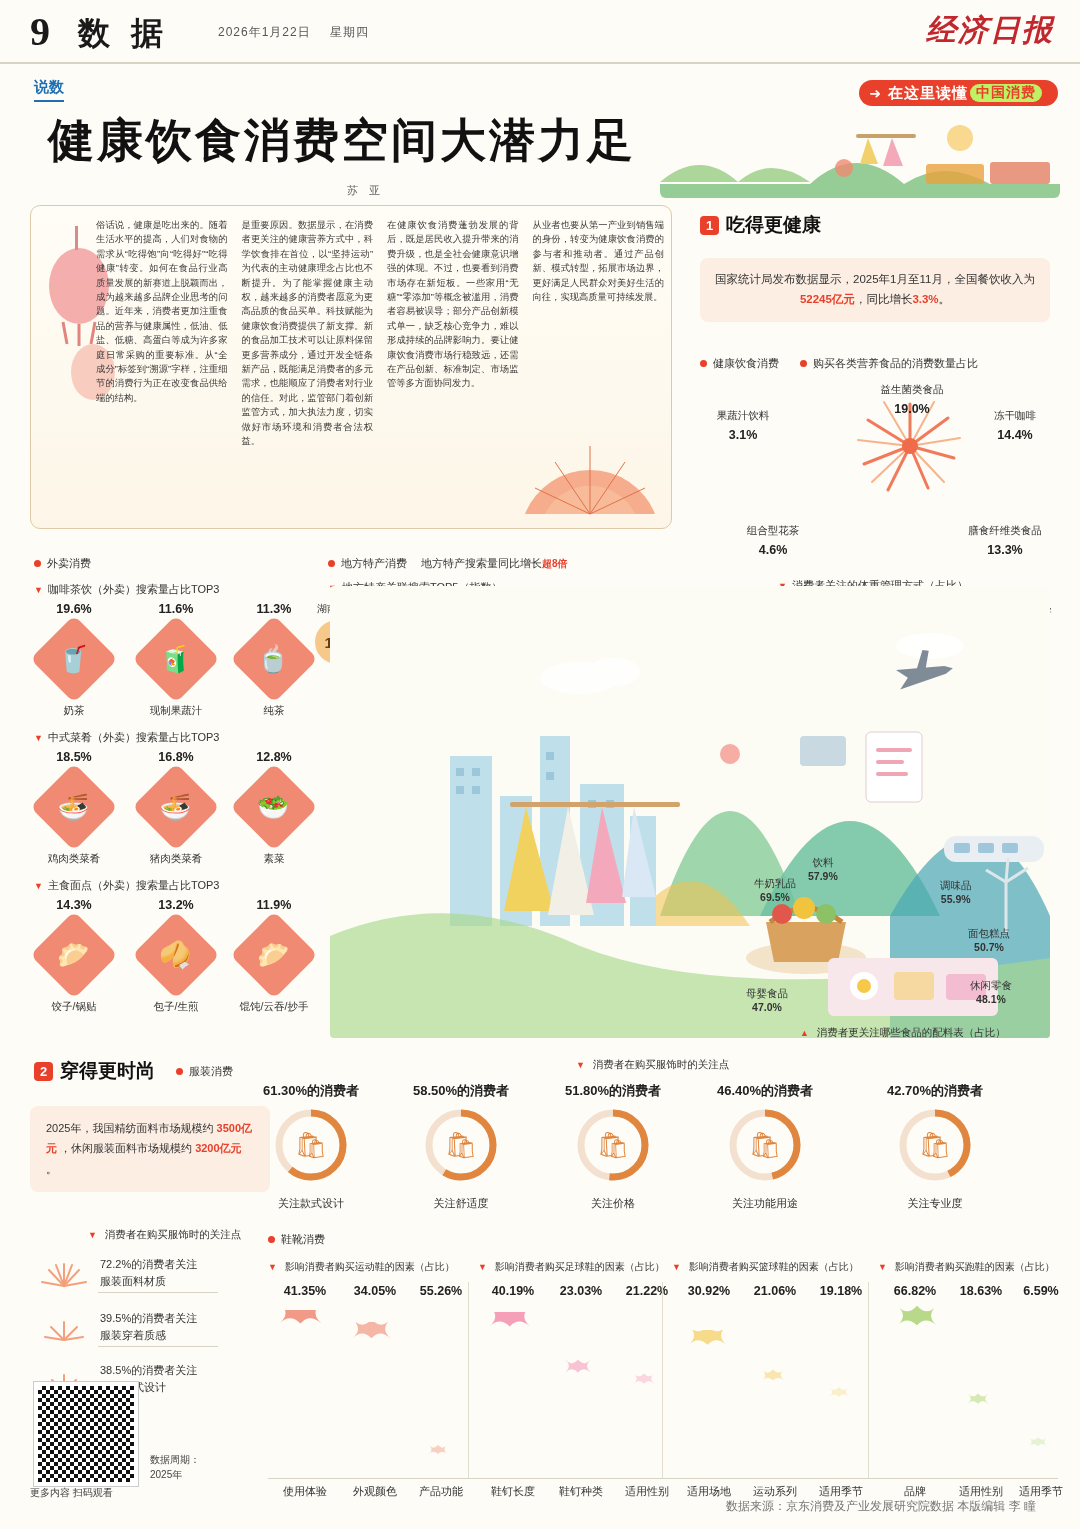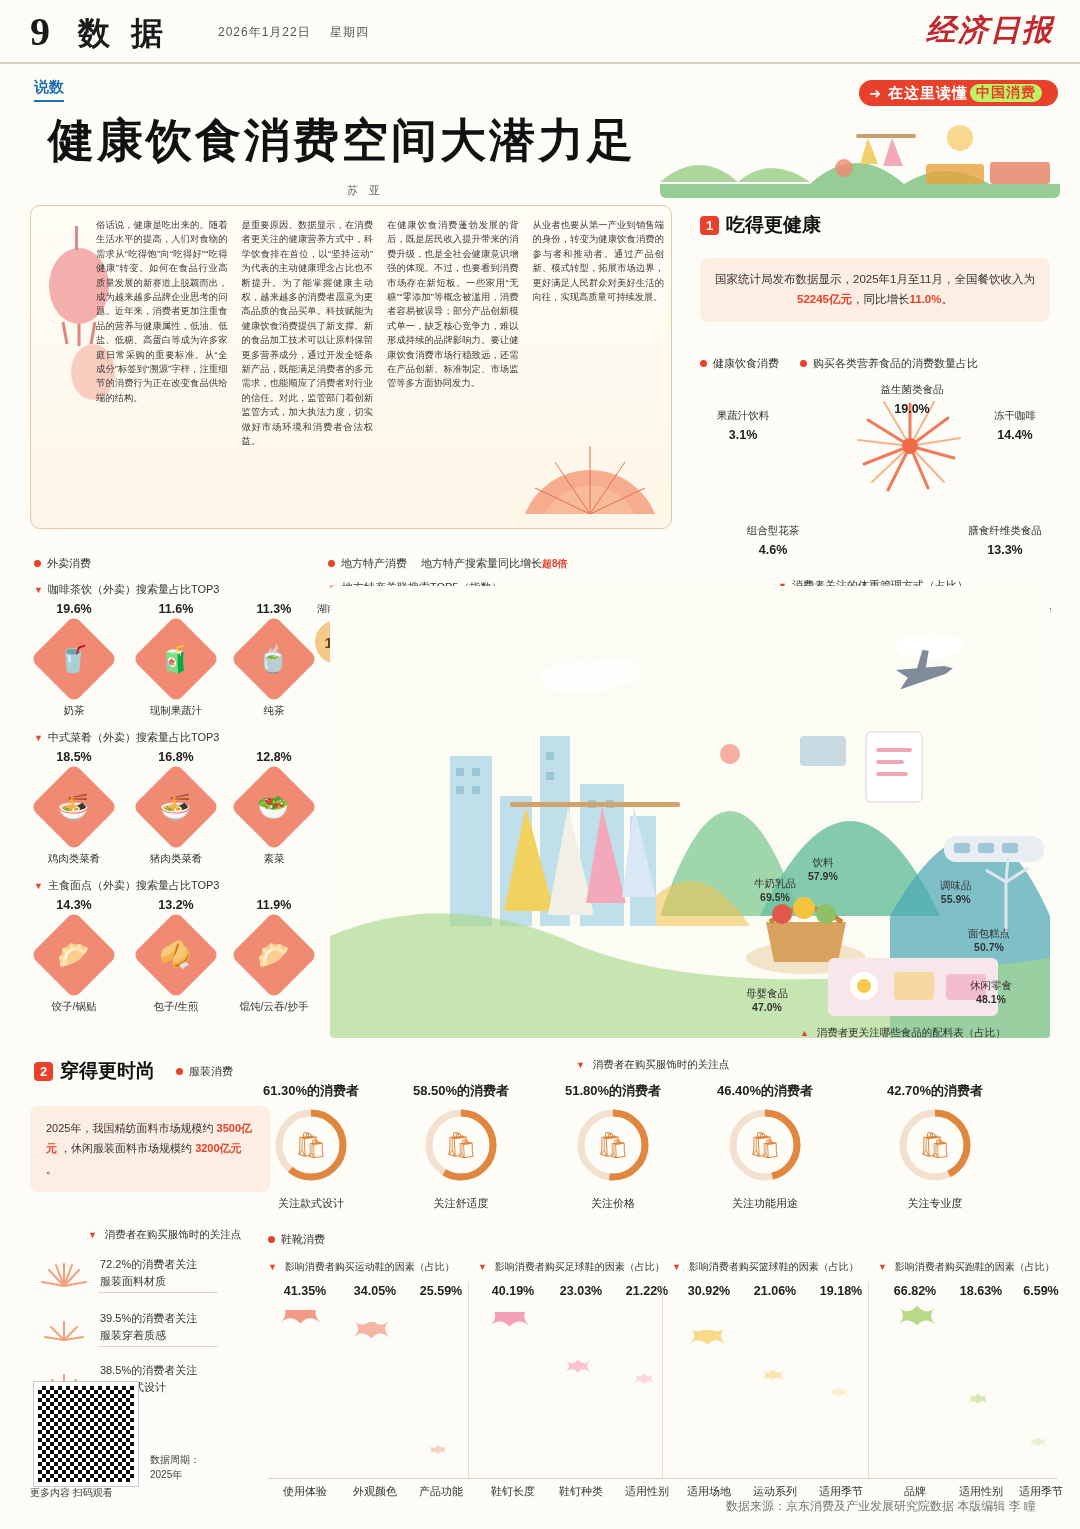--- a/index.html
+++ b/index.html
@@ -163,21 +163,21 @@
     <div class="artcol">从业者也要从第一产业到销售端的身份，转变为健康饮食消费的参与者和推动者。通过产品创新、模式转型，拓展市场边界，更好满足人民群众对美好生活的向往，实现高质量可持续发展。</div>
   </div>
 
   <div class="sec-h" style="left:700px;top:212px;">
     <span class="num-badge">1</span>
     <span>吃得更健康</span>
   </div>
 
   <div class="callout">
     <div>
-      <span>国家统计局发布数据显示，2025年1月至11月，全国餐饮收入为</span><span class="red">52245亿元</span><span>，同比增长</span><span class="red">11.0%</span><span>。</span>
+      <span>国家统计局发布数据显示，2025年1月至11月，全国餐饮收入为</span><span class="red">52245亿元</span><span>，同比增长</span><span class="red">3.3%</span><span>。</span>
     </div>
   </div>
 
   <div class="sub-dot" style="left:700px;top:356px;">
     <span class="dot"></span>
     <span>健康饮食消费</span>
   </div>
   <div class="sub-dot" style="left:800px;top:356px;">
     <span class="dot"></span>
     <span>购买各类营养食品的消费数量占比</span>
@@ -703,21 +703,21 @@
   <div style="position:absolute;left:350px;top:1322px;">
     <svg class="quatre" viewBox="0 0 44 44">
         <path d="M22 2 q7 8 14 0 q-8 7 0 14 q-8-7-14 0 q-7-7-14 0 q8-7 0-14 q7 8 14 0z" fill="#f6b6a6" transform="scale(1.35) translate(-6,-4)"></path>
       </svg>
   </div>
   <div class="shcol" style="left:340px;top:1484px;">
     <div class="shlbl">外观颜色</div>
   </div>
 
   <div class="shcol" style="left:406px;top:1284px;">
-    <div class="shpct">25.59%</div>
+    <div class="shpct">55.26%</div>
   </div>
   <div style="position:absolute;left:424px;top:1440px;">
     <svg width="28" height="28" viewBox="0 0 44 44">
         <path d="M22 2 q7 8 14 0 q-8 7 0 14 q-8-7-14 0 q-7-7-14 0 q8-7 0-14 q7 8 14 0z" fill="#f9cfc0" transform="translate(0,6)"></path>
       </svg>
   </div>
   <div class="shcol" style="left:406px;top:1484px;">
     <div class="shlbl">产品功能</div>
   </div>
 

